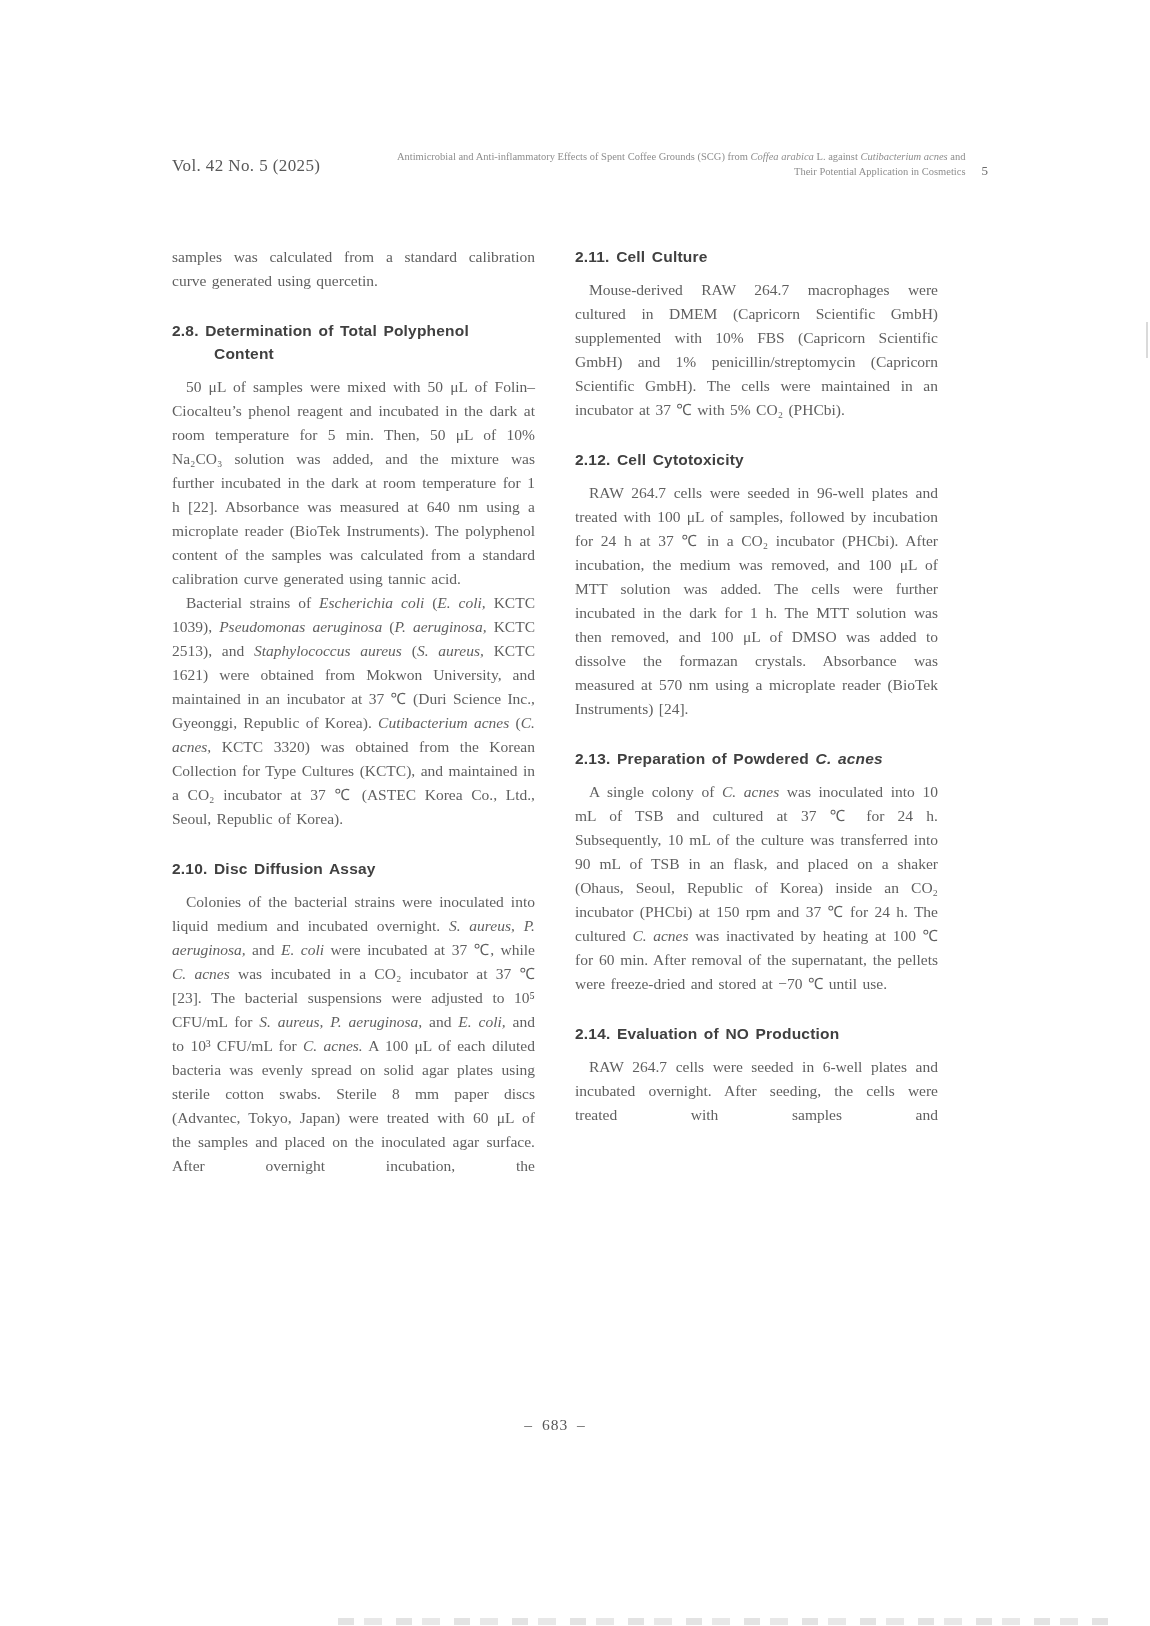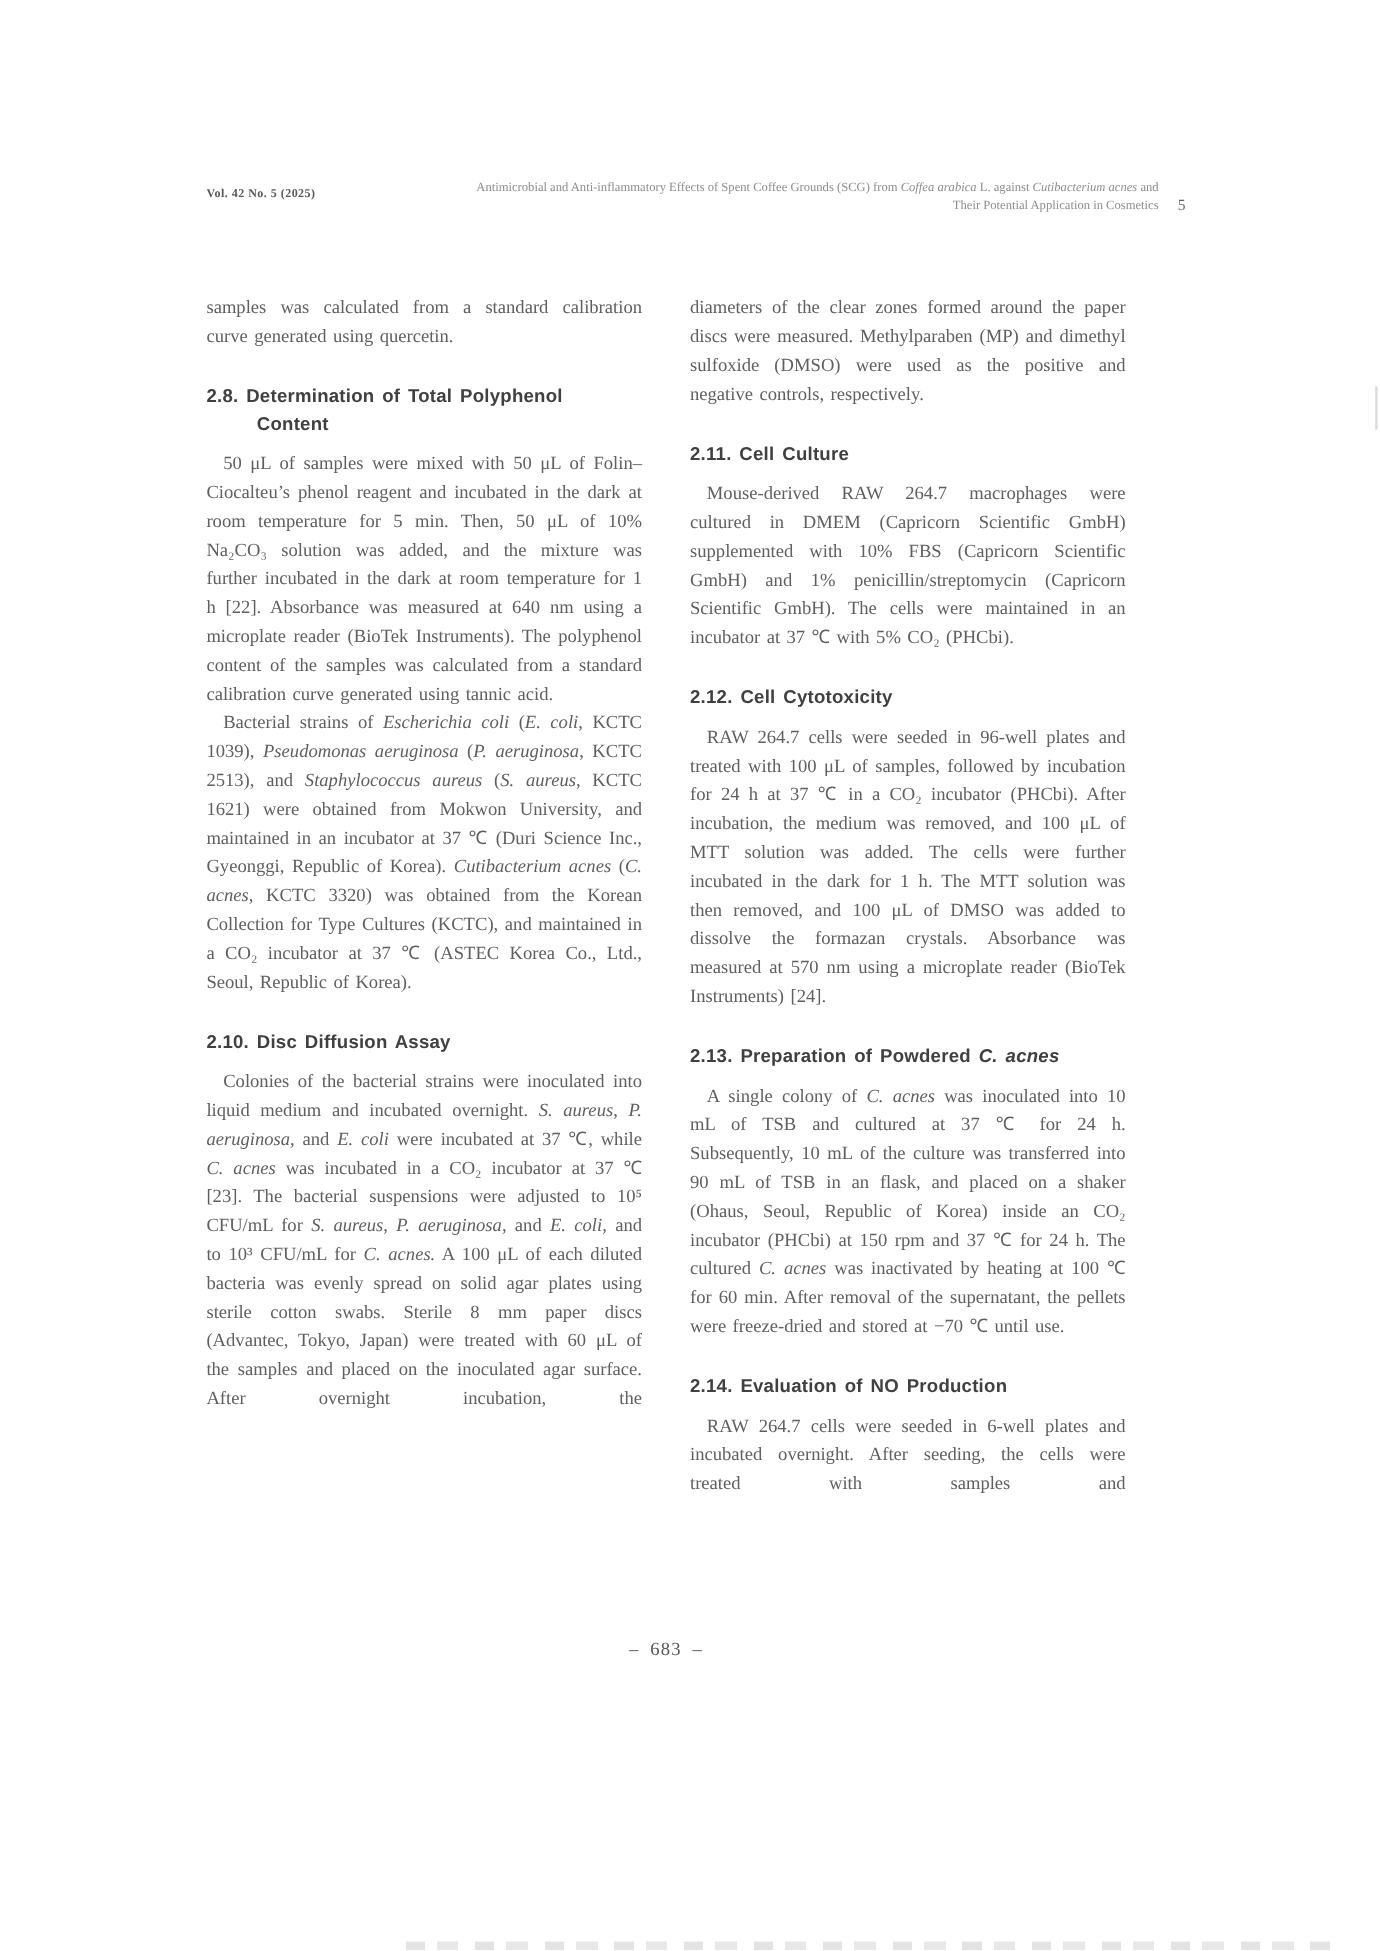--- a/index.html
+++ b/index.html
@@ -17,22 +17,22 @@
   .header {
     position: absolute;
     top: 150px;
     left: 172px;
     right: 162px;
     display: flex;
     justify-content: space-between;
     align-items: flex-start;
   }
   .header-volume {
-    font-size: 10px;
-    font-weight: bold;
+    font-size: 17px;
+    font-weight: normal;
     color: #585858;
     letter-spacing: 0.4px;
     white-space: nowrap;
     padding-top: 6px;
   }
   .header-right {
     display: flex;
     align-items: flex-end;
   }
   .running-title {
@@ -79,21 +79,21 @@
     padding-left: 42px;
     text-indent: -42px;
     text-align: left;
     letter-spacing: 0.2px;
     word-spacing: 2px;
   }
   .col > .heading:first-child, .col > .paragraph:first-child { margin-top: 12px; }
   
   .footer {
     position: absolute;
-    top: 1366px;
+    top: 1416px;
     left: 172px;
     width: 766px;
     text-align: center;
     font-size: 15.5px;
     color: #565656;
     letter-spacing: 1px;
     word-spacing: 4px;
   }
   
   .edge-mark {
@@ -136,21 +136,20 @@
   <div class="article-body">
     <div class="col">
         <div class="paragraph noindent"><span>samples was calculated from a standard calibration curve generated using quercetin.</span></div>
         <div class="heading"><span>2.8. Determination of Total Polyphenol Content</span></div>
         <div class="paragraph"><span>50 μL of samples were mixed with 50 μL of Folin–Ciocalteu’s phenol reagent and incubated in the dark at room temperature for 5 min. Then, 50 μL of 10% Na₂CO₃ solution was added, and the mixture was further incubated in the dark at room temperature for 1 h [22]. Absorbance was measured at 640 nm using a microplate reader (BioTek Instruments). The polyphenol content of the samples was calculated from a standard calibration curve generated using tannic acid.</span></div>
         <div class="paragraph"><span>Bacterial strains of </span><span style="font-style: italic;">Escherichia coli</span><span> (</span><span style="font-style: italic;">E. coli,</span><span> KCTC 1039), </span><span style="font-style: italic;">Pseudomonas aeruginosa</span><span> (</span><span style="font-style: italic;">P. aeruginosa,</span><span> KCTC 2513), and </span><span style="font-style: italic;">Staphylococcus aureus</span><span> (</span><span style="font-style: italic;">S. aureus,</span><span> KCTC 1621) were obtained from Mokwon University, and maintained in an incubator at 37 ℃ (Duri Science Inc., Gyeonggi, Republic of Korea). </span><span style="font-style: italic;">Cutibacterium acnes</span><span> (</span><span style="font-style: italic;">C. acnes,</span><span> KCTC 3320) was obtained from the Korean Collection for Type Cultures (KCTC), and maintained in a CO₂ incubator at 37 ℃ (ASTEC Korea Co., Ltd., Seoul, Republic of Korea).</span></div>
         <div class="heading"><span>2.10. Disc Diffusion Assay</span></div>
         <div class="paragraph cont"><span>Colonies of the bacterial strains were inoculated into liquid medium and incubated overnight. </span><span style="font-style: italic;">S. aureus, P. aeruginosa,</span><span> and </span><span style="font-style: italic;">E. coli</span><span> were incubated at 37 ℃, while </span><span style="font-style: italic;">C. acnes</span><span> was incubated in a CO₂ incubator at 37 ℃ [23]. The bacterial suspensions were adjusted to 10⁵ CFU/mL for </span><span style="font-style: italic;">S. aureus, P. aeruginosa,</span><span> and </span><span style="font-style: italic;">E. coli,</span><span> and to 10³ CFU/mL for </span><span style="font-style: italic;">C. acnes.</span><span> A 100 μL of each diluted bacteria was evenly spread on solid agar plates using sterile cotton swabs. Sterile 8 mm paper discs (Advantec, Tokyo, Japan) were treated with 60 μL of the samples and placed on the inoculated agar surface. After overnight incubation, the</span></div>
       </div>
     <div class="col">
-        <div class="paragraph noindent"><span>diameters of the clear zones formed around the paper discs were measured. Methylparaben (MP) and dimethyl sulfoxide (DMSO) were used as the positive and negative controls, respectively.</span></div>
         <div class="heading"><span>2.11. Cell Culture</span></div>
         <div class="paragraph"><span>Mouse-derived RAW 264.7 macrophages were cultured in DMEM (Capricorn Scientific GmbH) supplemented with 10% FBS (Capricorn Scientific GmbH) and 1% penicillin/streptomycin (Capricorn Scientific GmbH). The cells were maintained in an incubator at 37 ℃ with 5% CO₂ (PHCbi).</span></div>
         <div class="heading"><span>2.12. Cell Cytotoxicity</span></div>
         <div class="paragraph"><span>RAW 264.7 cells were seeded in 96-well plates and treated with 100 μL of samples, followed by incubation for 24 h at 37 ℃ in a CO₂ incubator (PHCbi). After incubation, the medium was removed, and 100 μL of MTT solution was added. The cells were further incubated in the dark for 1 h. The MTT solution was then removed, and 100 μL of DMSO was added to dissolve the formazan crystals. Absorbance was measured at 570 nm using a microplate reader (BioTek Instruments) [24].</span></div>
         <div class="heading"><span>2.13. Preparation of Powdered </span><span style="font-style: italic;">C. acnes</span></div>
         <div class="paragraph"><span>A single colony of </span><span style="font-style: italic;">C. acnes</span><span> was inoculated into 10 mL of TSB and cultured at 37 ℃ for 24 h. Subsequently, 10 mL of the culture was transferred into 90 mL of TSB in an flask, and placed on a shaker (Ohaus, Seoul, Republic of Korea) inside an CO₂ incubator (PHCbi) at 150 rpm and 37 ℃ for 24 h. The cultured </span><span style="font-style: italic;">C. acnes</span><span> was inactivated by heating at 100 ℃ for 60 min. After removal of the supernatant, the pellets were freeze-dried and stored at −70 ℃ until use.</span></div>
         <div class="heading"><span>2.14. Evaluation of NO Production</span></div>
         <div class="paragraph cont"><span>RAW 264.7 cells were seeded in 6-well plates and incubated overnight. After seeding, the cells were treated with samples and</span></div>
       </div>
   </div>

